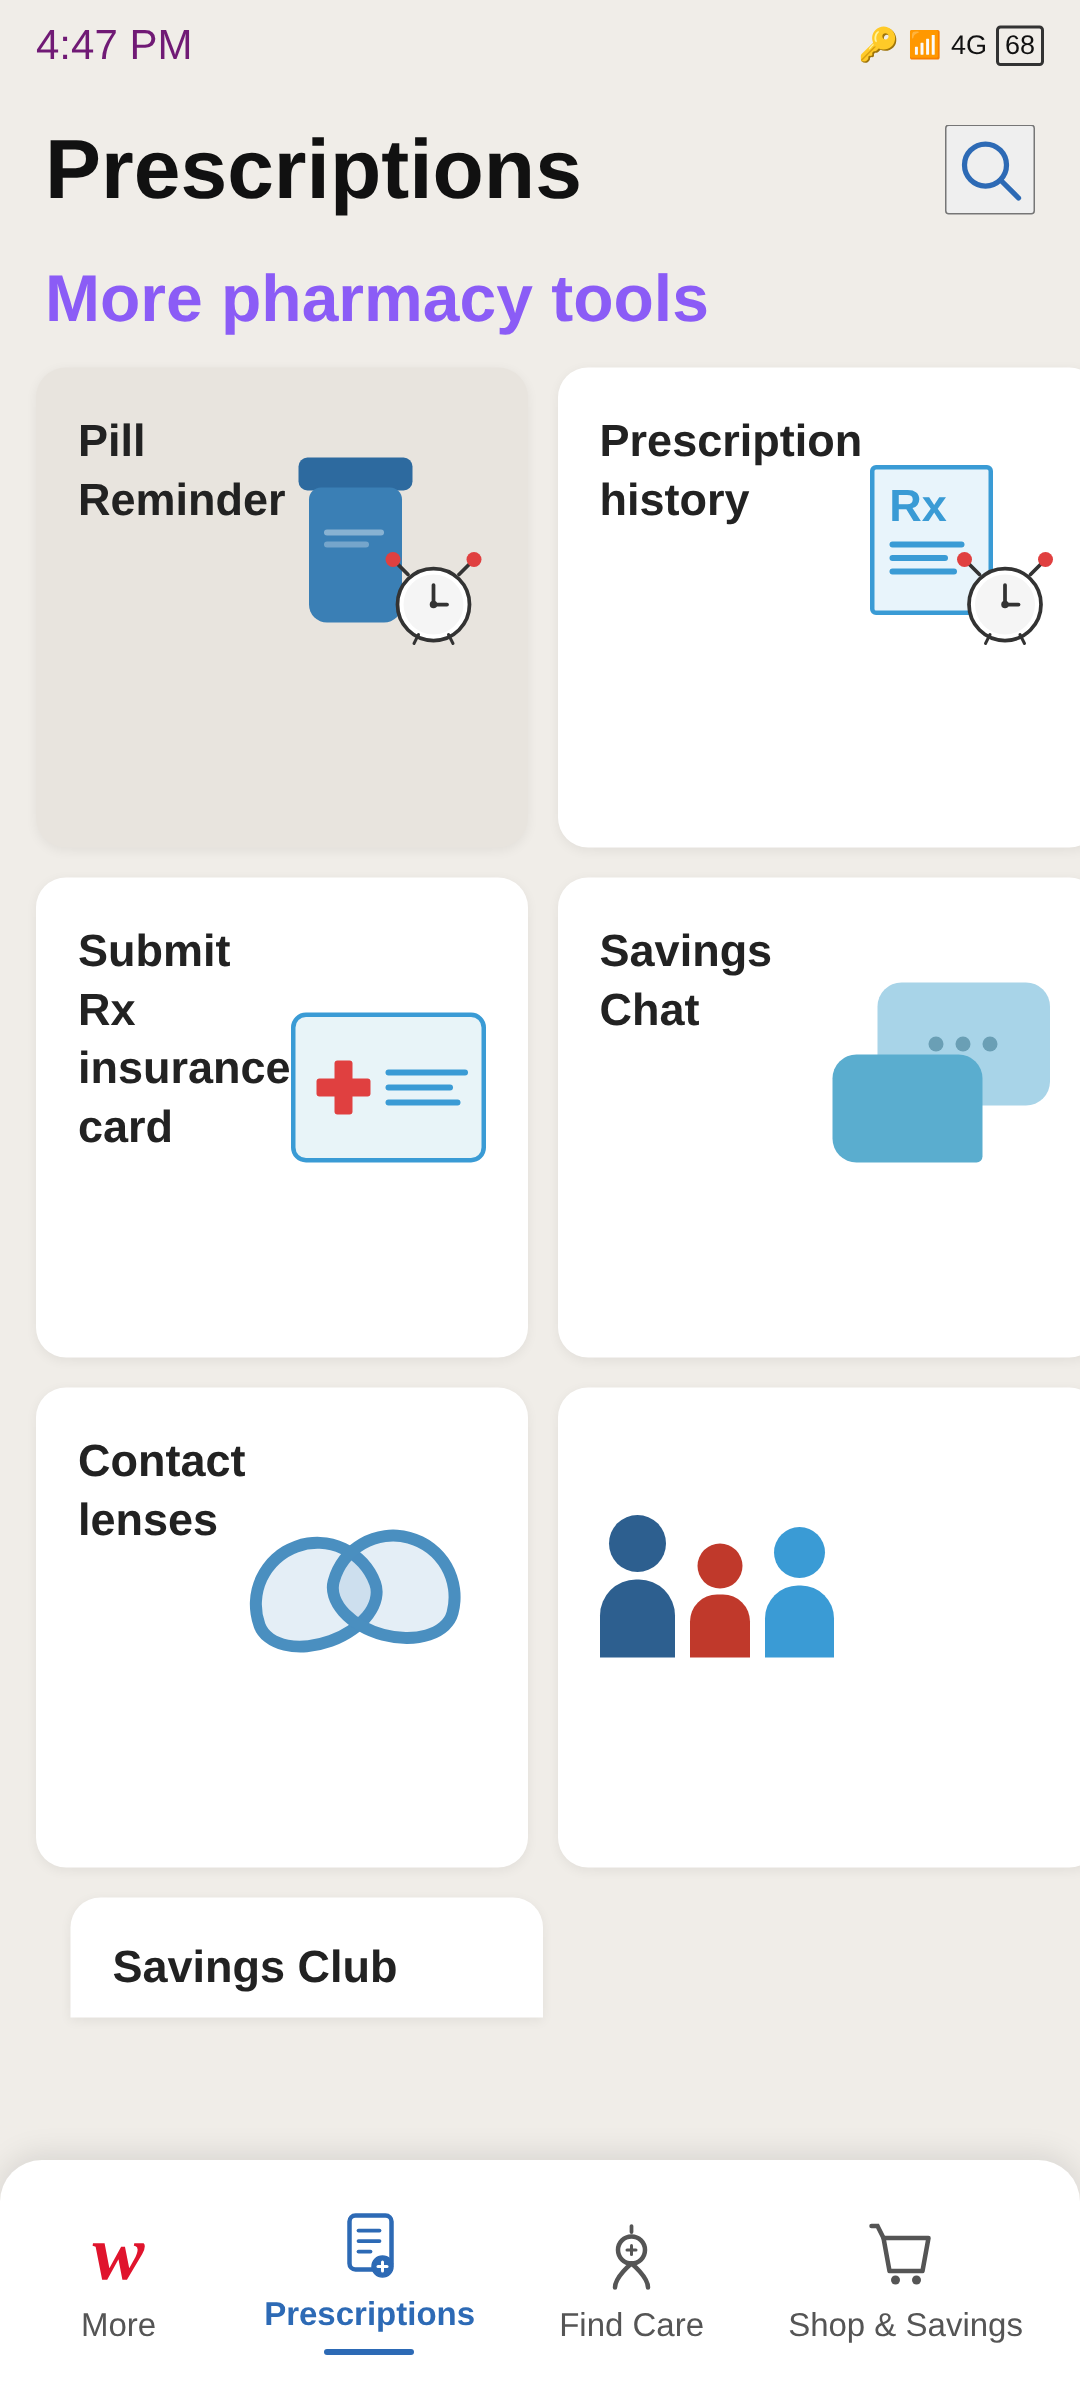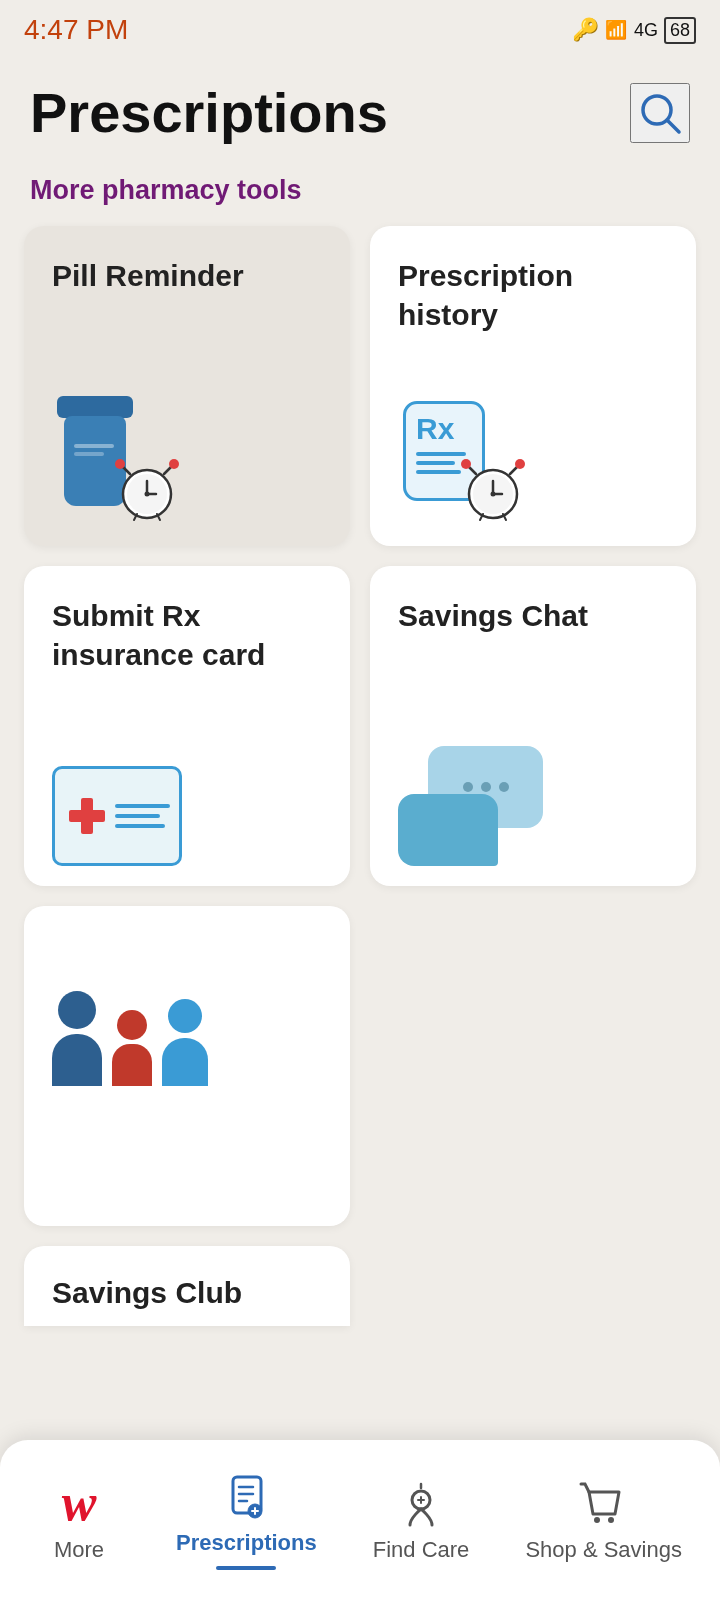--- a/index.html
+++ b/index.html
@@ -19,21 +19,21 @@
       height: 60px;
       background: #f0ede8;
       display: flex;
       align-items: center;
       justify-content: space-between;
       padding: 0 24px;
     }
     .status-time {
       font-size: 28px;
       font-weight: 500;
-      color: #c2410c;
+      color: #701a75;
     }
     .status-icons {
       display: flex;
       align-items: center;
       gap: 6px;
       font-size: 22px;
       color: #111;
     }
 
     
@@ -58,40 +58,39 @@
       cursor: pointer;
     }
     .search-icon-btn svg {
       width: 48px;
       height: 48px;
     }
 
     
     .section-label {
       padding: 20px 30px 10px 30px;
-      font-size: 27px;
+      font-size: 44px;
       font-weight: 600;
-      color: #701a75;
+      color: #8b5cf6;
     }
 
     
     .tools-grid {
       padding: 10px 24px;
       display: grid;
       grid-template-columns: 1fr 1fr;
       gap: 20px;
     }
 
     .tool-card {
       background: #fff;
       border-radius: 20px;
       padding: 30px 28px 20px 28px;
       min-height: 320px;
       display: flex;
-      flex-direction: column;
       cursor: pointer;
       box-shadow: 0 2px 8px rgba(0,0,0,0.06);
     }
     .tool-card:first-child {
       background: #e8e4de;
     }
     .tool-card-title {
       font-size: 30px;
       font-weight: 700;
       color: #222;
@@ -284,20 +283,21 @@
 
     
     .bottom-spacer { height: 200px; }
 
     
     .partial-row {
       padding: 10px 24px 0 24px;
       display: grid;
       grid-template-columns: 1fr 1fr;
       gap: 20px;
+      margin-left: 23px;
     }
     .partial-card {
       background: #fff;
       border-radius: 20px 20px 0 0;
       padding: 30px 28px 14px 28px;
       min-height: 80px;
       box-shadow: 0 2px 8px rgba(0,0,0,0.06);
     }
     .partial-card-title {
       font-size: 30px;
@@ -358,21 +358,21 @@
         </svg>
       </div>
     </div>
   </div>
 
   <div class="tool-card">
     <span class="tool-card-title">Prescription history</span>
     <div class="tool-card-icon">
       <div class="rx-icon">
 
-        <div style="position:absolute;left:5px;top:5px;width:82px;height:100px;background:#e8f4fb;border:3px solid #3a9bd5;border-radius:14px;padding:10px 10px;">
+        <div style="position:absolute;left:5px;top:5px;width:82px;height:100px;background:#e8f4fb;border:3px solid #3a9bd5;border-radius:4px;padding:10px 10px;">
           <div style="font-size:30px;font-weight:900;color:#3a9bd5;line-height:1;">Rx</div>
           <div style="height:4px;width:90%;background:#3a9bd5;border-radius:2px;margin-top:8px;"></div>
           <div style="height:4px;width:70%;background:#3a9bd5;border-radius:2px;margin-top:5px;"></div>
           <div style="height:4px;width:80%;background:#3a9bd5;border-radius:2px;margin-top:5px;"></div>
         </div>
 
         <svg class="alarm-svg" style="position:absolute;right:0;bottom:0;" viewBox="0 0 70 70">
           <circle cx="35" cy="38" r="24" fill="#fff" stroke="#333" stroke-width="2.5"></circle>
           <circle cx="35" cy="38" r="20" fill="#f5f5f5"></circle>
           <line x1="35" y1="38" x2="35" y2="25" stroke="#333" stroke-width="2.5" stroke-linecap="round"></line>
@@ -412,20 +412,29 @@
           <div style="width:10px;height:10px;background:#6a9fb5;border-radius:50%;"></div>
           <div style="width:10px;height:10px;background:#6a9fb5;border-radius:50%;"></div>
           <div style="width:10px;height:10px;background:#6a9fb5;border-radius:50%;"></div>
         </div>
 
         <div style="position:absolute;bottom:0;left:0;width:100px;height:72px;background:#5aadcf;border-radius:16px 16px 4px 16px;"></div>
       </div>
     </div>
   </div>
 
+  <div class="tool-card">
+    <span class="tool-card-title">Contact lenses</span>
+    <div class="tool-card-icon">
+      <div class="contacts-icon">
+        <div class="lens"></div>
+        <div class="lens"></div>
+      </div>
+    </div>
+  </div>
 
   <div class="tool-card">
     <div class="tool-card-icon">
       <div class="family-icon">
 
         <div class="person person-adult1">
           <div class="person-head" style="width:38px;height:38px;background:#2d5f8f;border-radius:50%;margin-bottom:5px;"></div>
           <div class="person-body" style="width:50px;height:52px;background:#2d5f8f;border-radius:24px 24px 0 0;"></div>
         </div>
 

